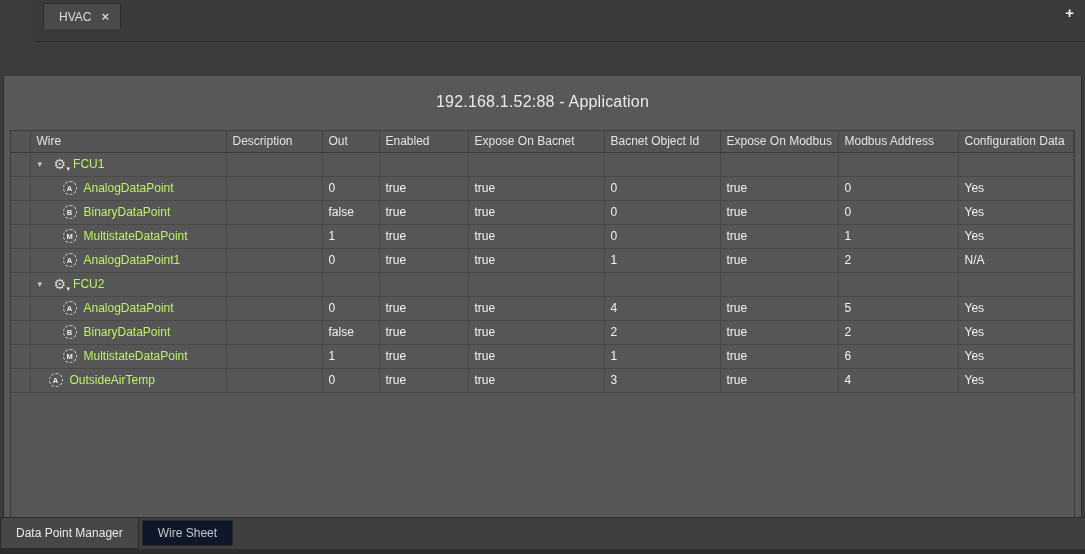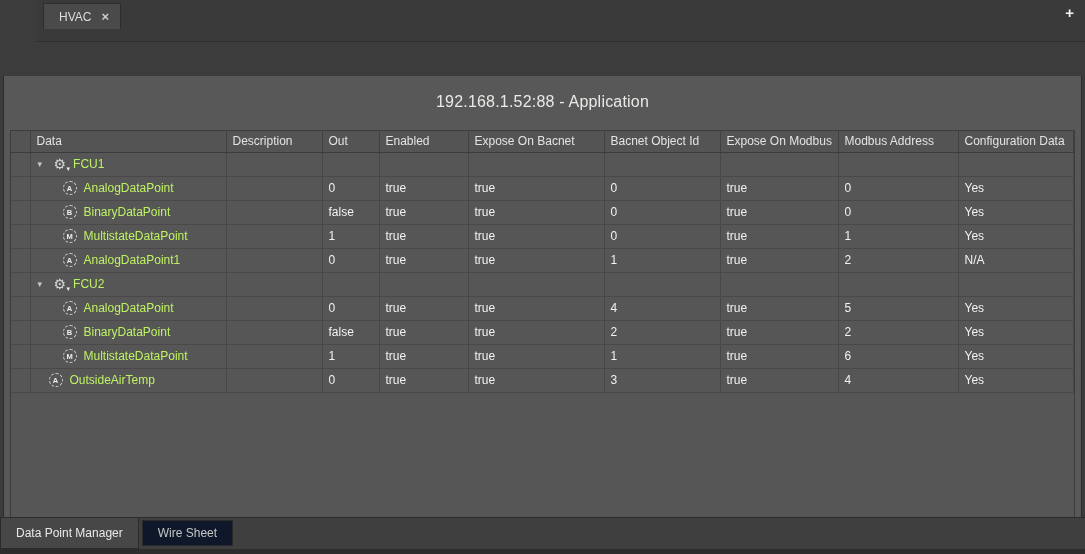--- a/index.html
+++ b/index.html
@@ -98,21 +98,21 @@
           <col style="width:89px">
           <col style="width:136px">
         <col style="width:116px">
           <col style="width:118px">
           <col style="width:120px">
         <col>
       </colgroup>
       <thead>
           <tr id="grid-head">
         <th class="gutter"></th>
-      <th>Data</th>
+      <th>Wire</th>
             <th>Description</th>
             <th>Out</th>
             <th>Enabled</th>
             <th>Expose On Bacnet</th>
             <th>Bacnet Object Id</th>
             <th>Expose On Modbus</th>
             <th>Modbus Address</th>
             <th>Configuration Data</th>
           </tr>
         </thead>

